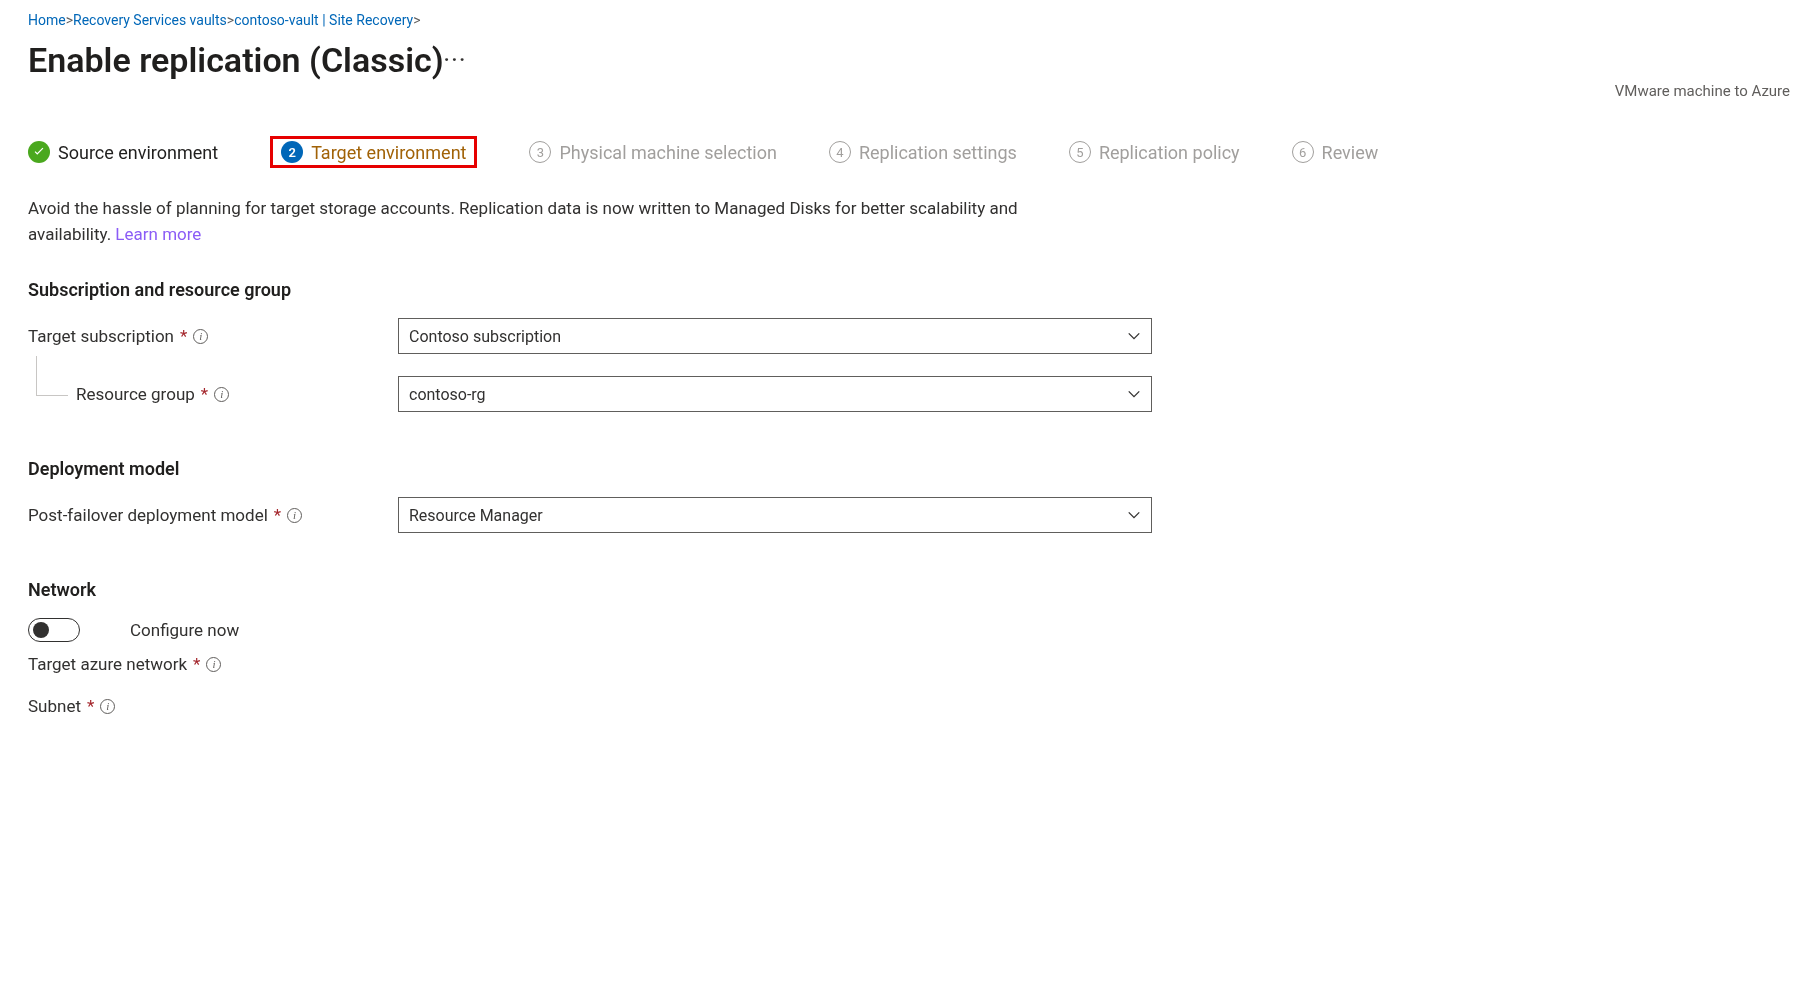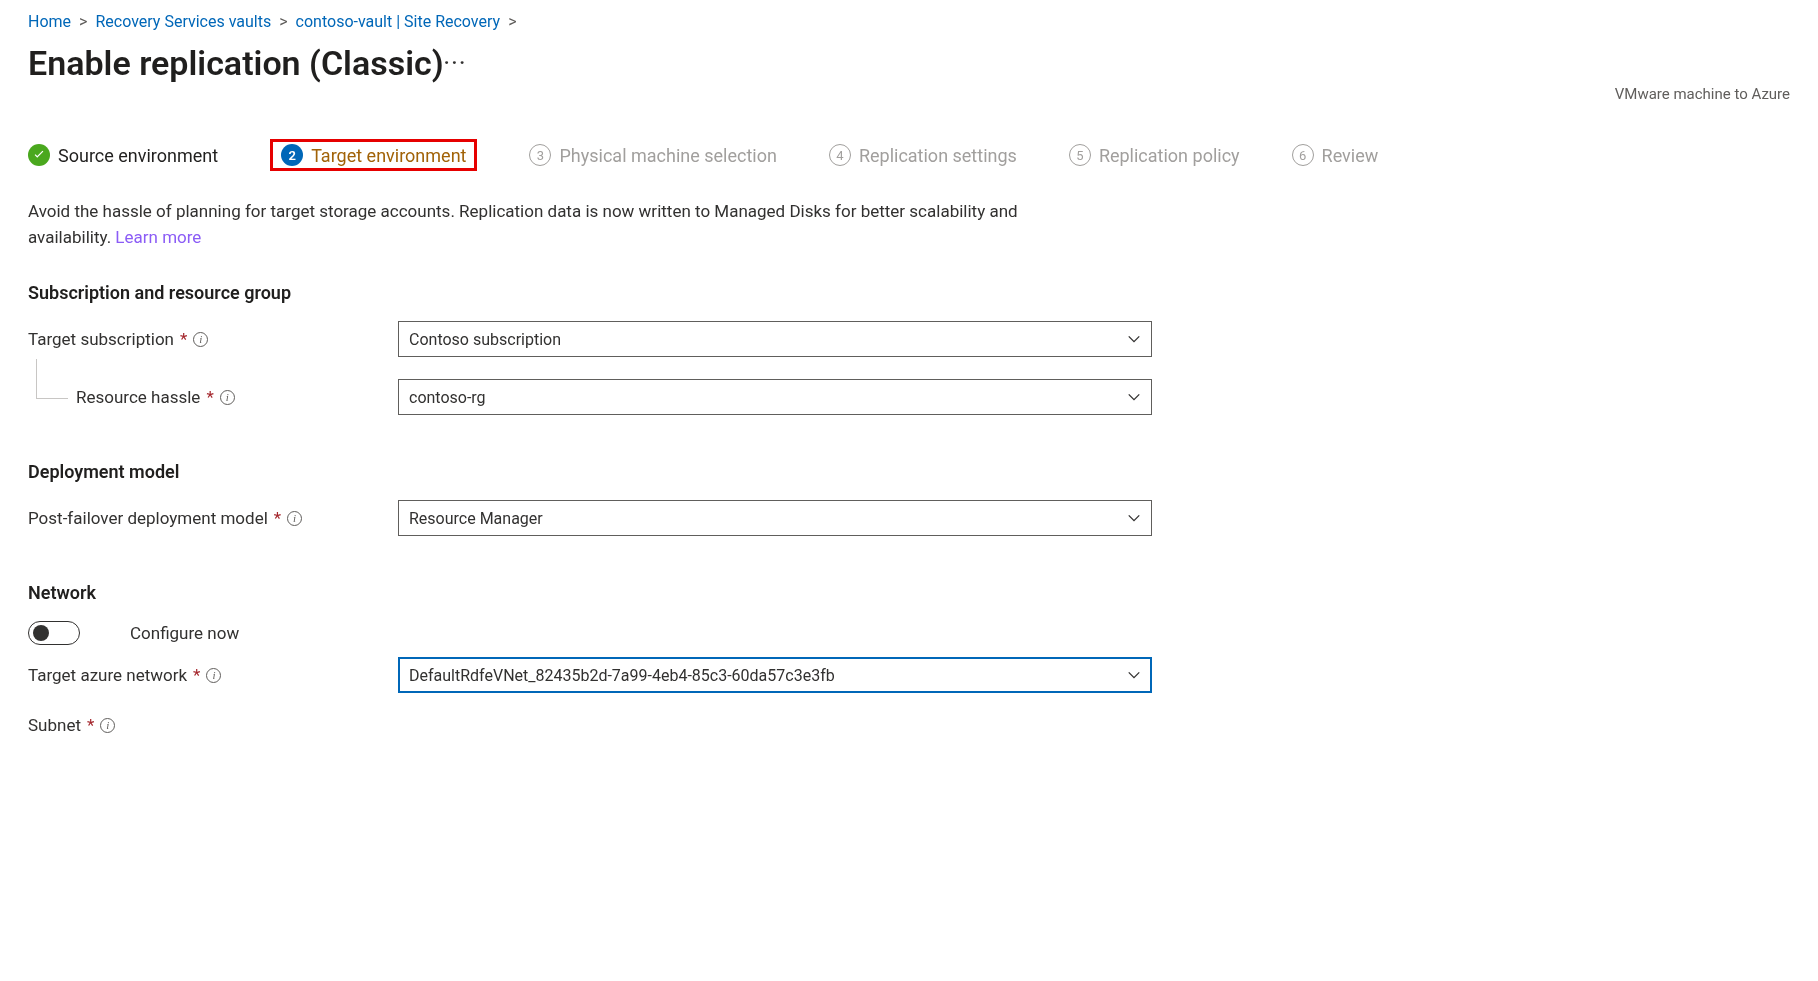--- a/index.html
+++ b/index.html
@@ -10,22 +10,21 @@
     body {
       font-family: "Segoe UI", -apple-system, BlinkMacSystemFont, Roboto, Arial, sans-serif;
       font-size: 14px;
       color: #323130;
       background: #ffffff;
       padding: 12px 28px;
     }
     .breadcrumb {
       display: flex;
       align-items: center;
-      gap: 8px;
-      font-size: 16px;
+      font-size: 14px;
       margin-bottom: 12px;
     }
     .breadcrumb a {
       color: #0067b8;
       text-decoration: none;
       cursor: pointer;
     }
     .breadcrumb .sep {
       color: #605e5c;
     }
@@ -294,21 +293,21 @@
     <span>Contoso subscription</span>
     <svg class="chevron" viewBox="0 0 16 16">
         <path d="M2 5 L8 11 L14 5" stroke="#323130" stroke-width="1.5" fill="none"></path>
       </svg>
   </div>
 </div>
 
 <div class="form-row">
   <div class="form-label indented">
     <span class="indent-line"></span>
-    <span>Resource hassle</span>
+    <span>Resource group</span>
     <span class="required">*</span>
     <span class="info-icon">i</span>
   </div>
   <div class="dropdown">
     <span>contoso-rg</span>
     <svg class="chevron" viewBox="0 0 16 16">
         <path d="M2 5 L8 11 L14 5" stroke="#323130" stroke-width="1.5" fill="none"></path>
       </svg>
   </div>
 </div>
@@ -341,26 +340,20 @@
   </div>
   <span class="toggle-label">Configure now</span>
 </div>
 
 <div class="form-row">
   <div class="form-label">
     <span>Target azure network</span>
     <span class="required">*</span>
     <span class="info-icon">i</span>
   </div>
-  <div class="dropdown focused">
-    <span>DefaultRdfeVNet_82435b2d-7a99-4eb4-85c3-60da57c3e3fb</span>
-    <svg class="chevron" viewBox="0 0 16 16">
-        <path d="M2 5 L8 11 L14 5" stroke="#323130" stroke-width="1.5" fill="none"></path>
-      </svg>
-  </div>
 </div>
 
 <div class="form-row">
   <div class="form-label">
     <span>Subnet</span>
     <span class="required">*</span>
     <span class="info-icon">i</span>
   </div>
 </div>
 

